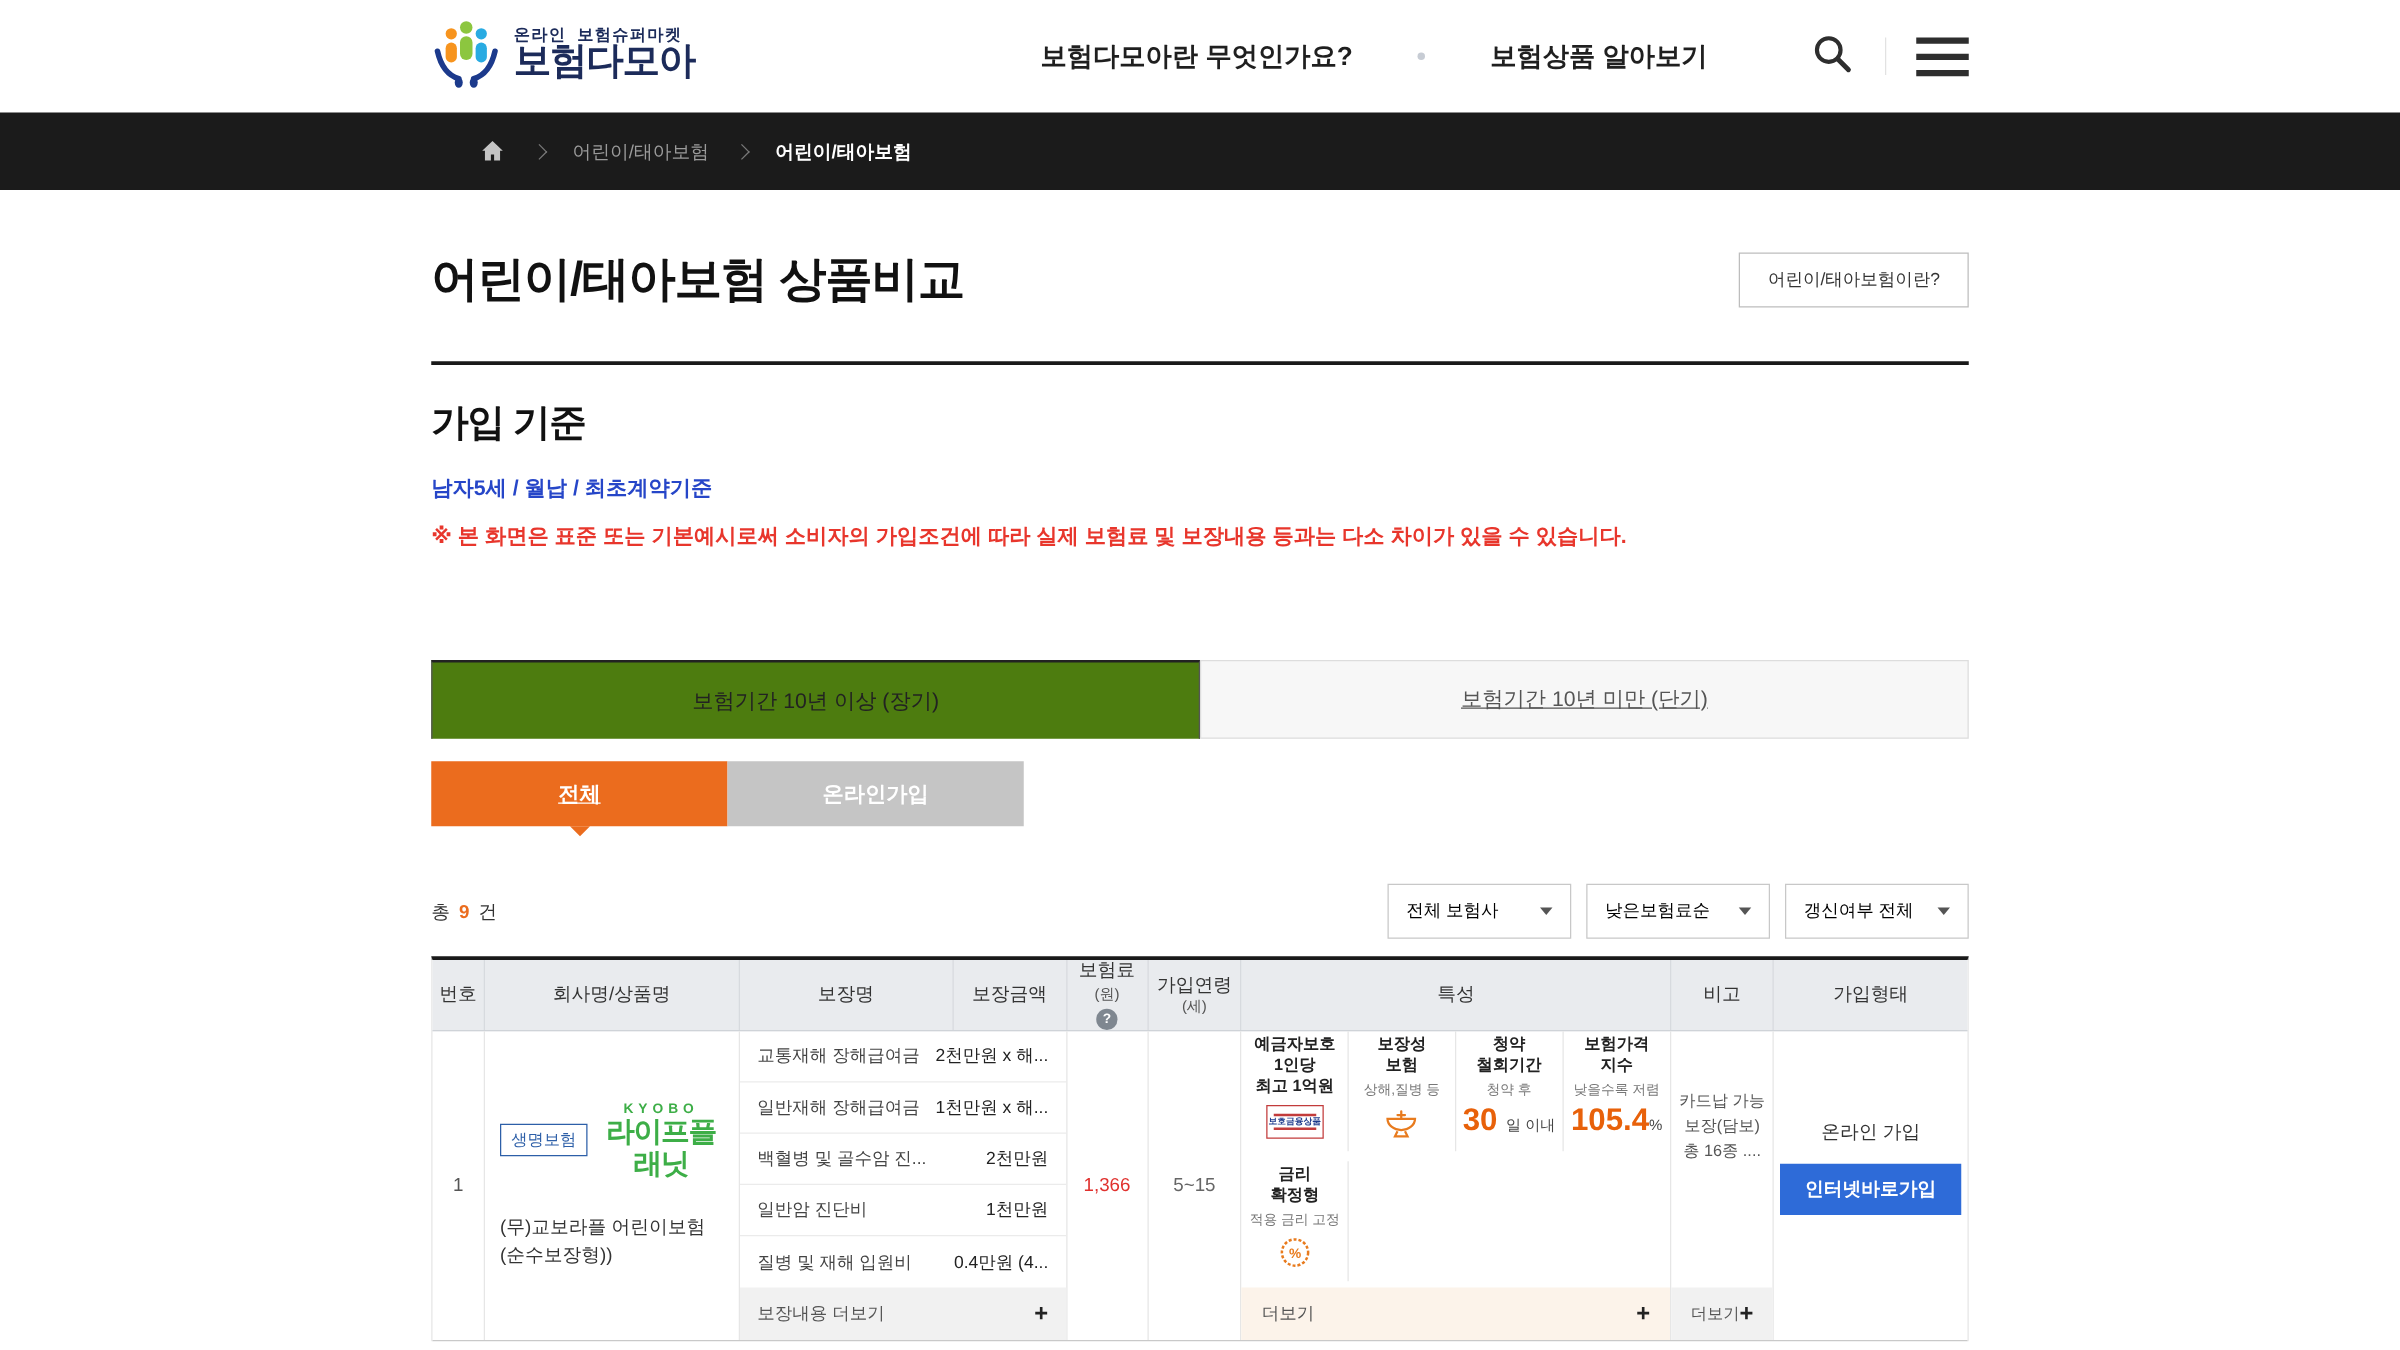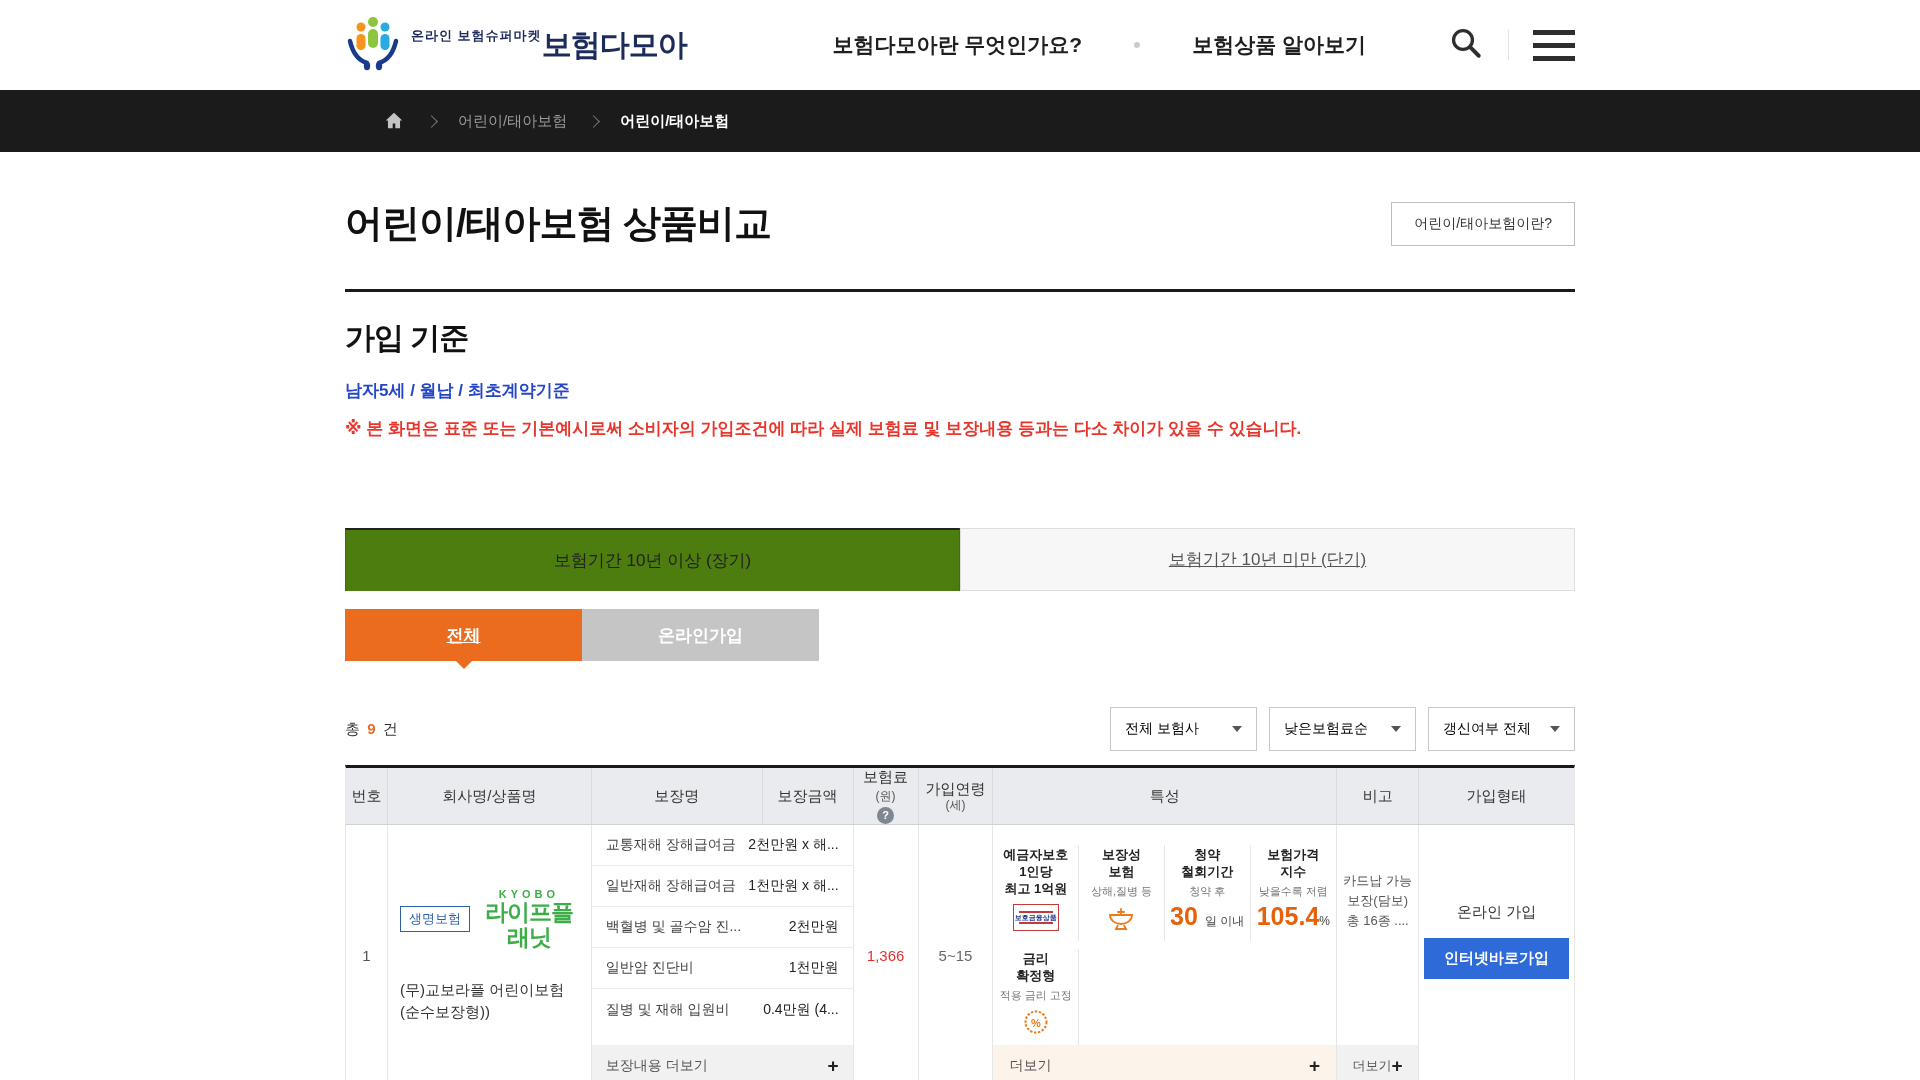--- a/index.html
+++ b/index.html
@@ -4,21 +4,21 @@
 <style>
   * { margin:0; padding:0; box-sizing:border-box; }
   body { width:1920px; height:1080px; overflow:hidden; background:#fff;
          font-family:"Liberation Sans","DejaVu Sans",sans-serif; color:#222; }
   .container { width:1230px; margin:0 auto; }
 
   
   .site-header { height:90px; background:#fff; }
   .site-header .container { display:flex; align-items:center; height:100%; }
   .logo { display:flex; align-items:center; gap:10px; cursor:pointer; }
-  .logo-text { display:flex; flex-direction:row; line-height:1.05; }
+  .logo-text { display:flex; flex-direction:column; line-height:1.05;font-family:Liberation Mono, monospace; }
   .logo-top-txt { font-size:13px; font-weight:700; color:#1c2b5a; letter-spacing:1px; }
   .logo-name { font-size:30px; font-weight:800; color:#1c2b5a; letter-spacing:-1px; }
   .gnb { display:flex; align-items:center; gap:52px; margin-left:auto; margin-right:82px; }
   .gnb-link { font-size:21px; font-weight:700; color:#1f1f1f; cursor:pointer; }
   .gnb-dot { width:6px; height:6px; border-radius:50%; background:#c7ccd4; }
   .header-icons { display:flex; align-items:center; gap:24px; }
   .icon-divider { width:1px; height:30px; background:#e2e2e2; }
   .hamburger { display:flex; flex-direction:column; gap:8px; cursor:pointer; padding:4px 0; }
   .hamburger span { display:block; width:42px; height:5px; background:#2e2e2e; }
 
@@ -108,21 +108,21 @@
   .cov-name { color:#444; } .cov-amt { color:#222; }
   .cov-more { margin-top:auto; height:42px; background:#f1f1f1; display:flex;
               justify-content:space-between; align-items:center; padding:0 14px;
               font-size:14px; color:#555; cursor:pointer; }
   .plus { font-size:19px; font-weight:700; color:#222; line-height:1; }
 
   .premium-cell { font-size:15px; color:#E0312E; }
   .age-cell { font-size:15px; color:#666; }
 
   .feat-cell { }
-  .feat-grid { display:flex; flex-wrap:wrap; padding-top:20px; }
+  .feat-grid { display:flex; flex-wrap:wrap; }
   .feat { width:25%; text-align:center; border-right:1px solid #e6e6e6; padding:2px 3px 10px; }
   .feat.last-col { border-right:none; }
   .feat-title { font-size:13px; font-weight:700; color:#222; line-height:1.3; }
   .feat-sub { font-size:11px; color:#777; margin-top:3px; }
   .feat-value { font-size:25px; font-weight:700; color:#E8610A; margin-top:5px; line-height:1; }
   .feat-suffix { font-size:12px; color:#444; font-weight:400; }
   .feat-icon { margin-top:6px; display:flex; justify-content:center; }
   .row2 { margin-top:8px;text-align:center; }
   .stamp { width:46px; height:27px; border:1px solid #c23b3b; margin:6px auto 0;
            display:flex; flex-direction:column; align-items:center; justify-content:center; gap:1px; }

